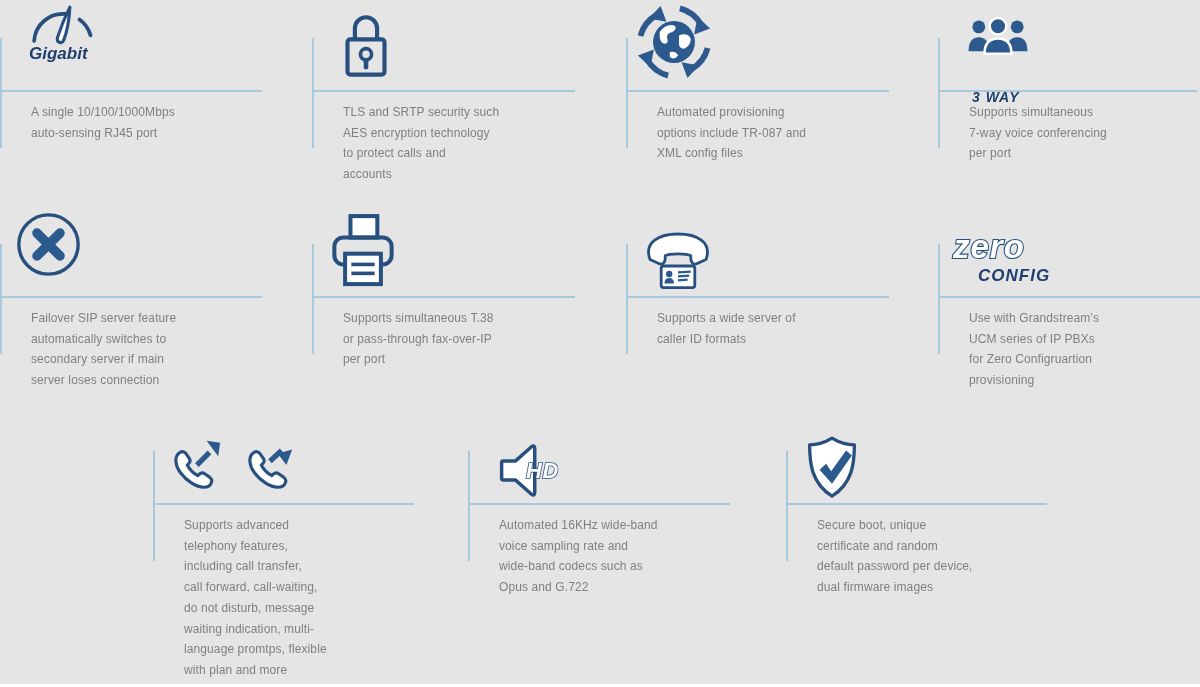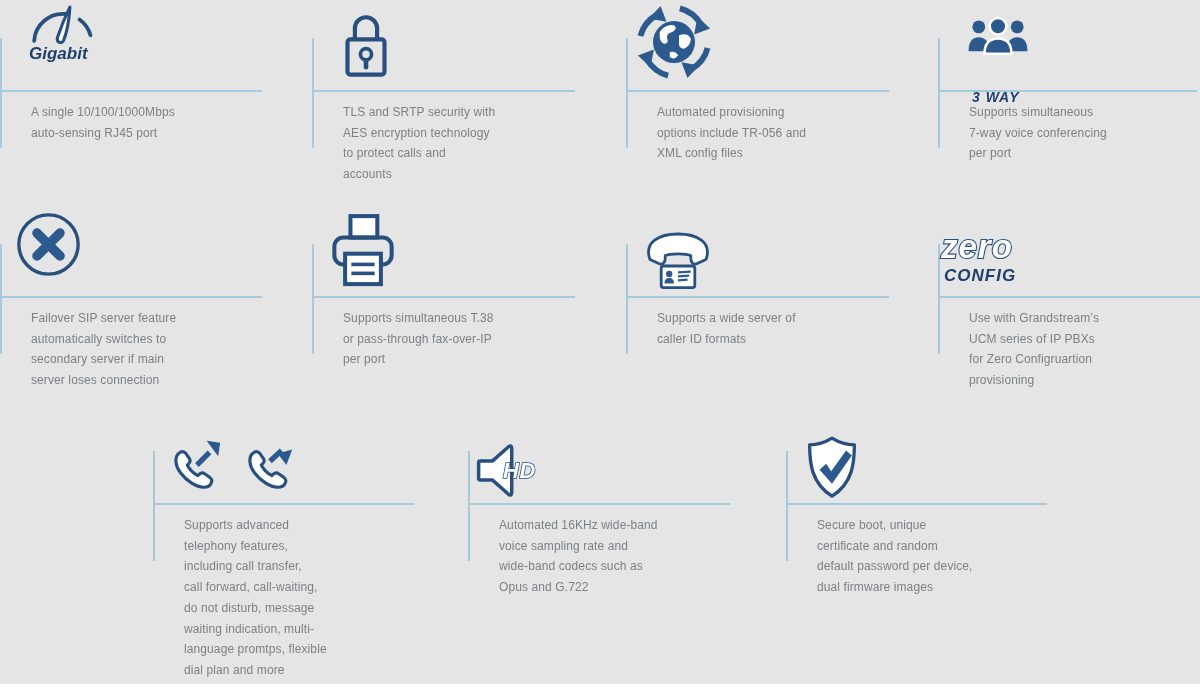--- a/index.html
+++ b/index.html
@@ -52,21 +52,21 @@
     <div class="icon" style="left:26px;top:-30px;">
       <svg width="56" height="74" viewBox="0 0 60 80">
         <g fill="none" stroke="#27507f" stroke-width="4.5">
           <path d="M 18 34 V 22 A 12 12 0 0 1 42 22 V 34"></path>
           <rect x="10" y="34" width="40" height="38" rx="3"></rect>
           <circle cx="30" cy="50" r="6" stroke-width="4"></circle>
           <path d="M 30 57 V 64" stroke-width="5" stroke-linecap="round"></path>
         </g>
       </svg>
     </div>
-    <div class="ftext">TLS and SRTP security with
+    <div class="ftext">TLS and SRTP security such
 AES encryption technology
 to protect calls and
 accounts</div>
   </section>
 
   <section class="feature" style="left:626px;top:38px;width:263px;">
     <div class="vline"></div>
     <div class="hline"></div>
     <div class="icon" style="left:4px;top:-38px;">
       <svg width="88" height="84" viewBox="0 0 100 100">
@@ -86,21 +86,21 @@
           <path d="M 57 10 A 41 41 0 0 1 82 29" fill="none" stroke="#2c5a8f" stroke-width="7"></path>
           <polygon points="78,20 93,34 74,41" fill="#2c5a8f"></polygon>
         </g>
         <g transform="rotate(270,50,50)">
           <path d="M 57 10 A 41 41 0 0 1 82 29" fill="none" stroke="#2c5a8f" stroke-width="7"></path>
           <polygon points="78,20 93,34 74,41" fill="#2c5a8f"></polygon>
         </g>
       </svg>
     </div>
     <div class="ftext">Automated provisioning
-options include TR-056 and
+options include TR-087 and
 XML config files</div>
   </section>
 
   <section class="feature" style="left:938px;top:38px;width:259px;">
     <div class="vline"></div>
     <div class="hline"></div>
     <div class="icon" style="left:28px;top:-24px;">
       <svg width="64" height="45" viewBox="0 0 100 70">
         <g fill="#2c5a8f">
           <circle cx="20" cy="20" r="10"></circle>
@@ -177,26 +177,26 @@
         </g>
       </svg>
     </div>
     <div class="ftext">Supports a wide server of
 caller ID formats</div>
   </section>
 
   <section class="feature" style="left:938px;top:244px;width:262px;">
     <div class="vline"></div>
     <div class="hline"></div>
-    <div class="icon" style="left:0;top:-16px;">
+    <div class="icon" style="left:12px;top:-16px;">
       <svg width="100" height="38" viewBox="0 0 100 38">
         <text x="3" y="30" font-family="Liberation Sans, sans-serif" font-size="33" font-weight="bold" font-style="italic" letter-spacing="1" fill="#ffffff" stroke="#27507f" stroke-width="2.2" paint-order="stroke">zero</text>
       </svg>
     </div>
-    <div class="zero-config-word" style="left:6px;top:22px;font-style:italic;">CONFIG</div>
+    <div class="zero-config-word" style="left:40px;top:22px;font-style:italic;">CONFIG</div>
     <div class="ftext">Use with Grandstream’s
 UCM series of IP PBXs
 for Zero Configruartion
 provisioning</div>
   </section>
 
   <section class="feature" style="left:153px;top:451px;width:261px;">
     <div class="vline"></div>
     <div class="hline"></div>
     <div class="icon" style="left:13px;top:-14px;">
@@ -213,27 +213,27 @@
         <polygon points="39,17 54,13 48,29" fill="#2c5a8f"></polygon>
       </svg>
     </div>
     <div class="ftext">Supports advanced
 telephony features,
 including call transfer,
 call forward, call-waiting,
 do not disturb, message
 waiting indication, multi-
 language promtps, flexible
-dial plan and more</div>
+with plan and more</div>
   </section>
 
   <section class="feature" style="left:468px;top:451px;width:262px;">
     <div class="vline"></div>
     <div class="hline"></div>
-    <div class="icon" style="left:5px;top:-11px;">
+    <div class="icon" style="left:28px;top:-11px;">
       <svg width="74" height="61" viewBox="0 0 84 70">
         <path d="M 6 26 Q 6 24 8 24 L 22 24 L 40 8 Q 44 5 44 10 L 44 60 Q 44 65 40 62 L 22 46 L 8 46 Q 6 46 6 44 Z" fill="#ffffff" stroke="#27507f" stroke-width="4" stroke-linejoin="round"></path>
         <text x="34" y="44" font-family="Liberation Sans, sans-serif" font-size="25" font-weight="bold" font-style="italic" letter-spacing="1" fill="#ffffff" stroke="#27507f" stroke-width="1.8" paint-order="stroke">HD</text>
       </svg>
     </div>
     <div class="ftext">Automated 16KHz wide-band
 voice sampling rate and
 wide-band codecs such as
 Opus and G.722</div>
   </section>

